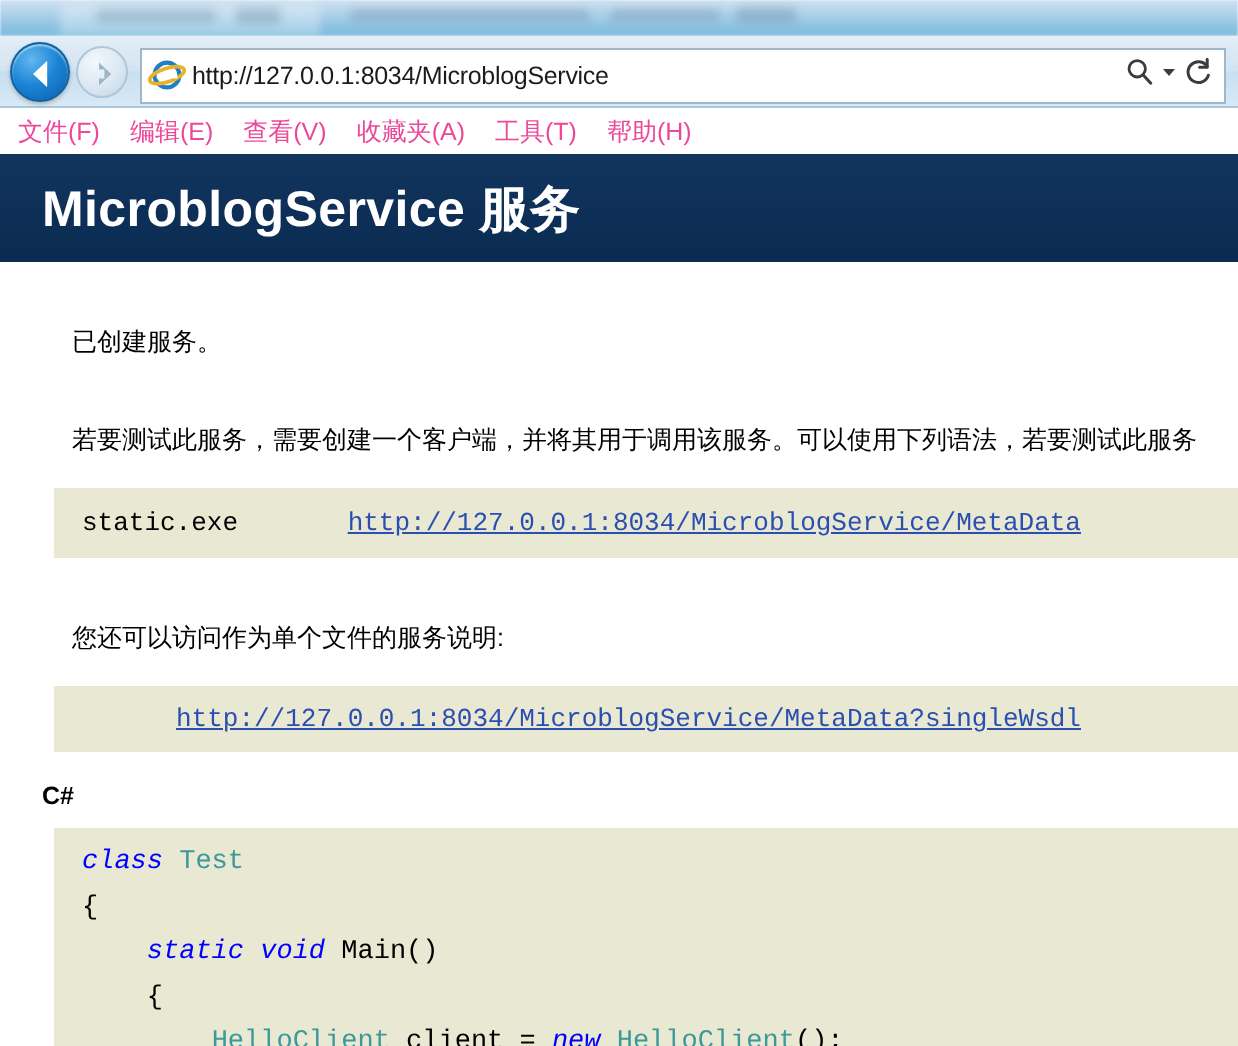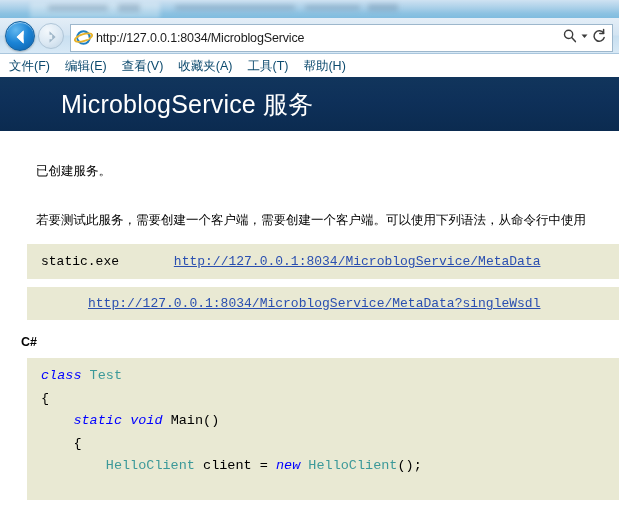--- a/index.html
+++ b/index.html
@@ -94,21 +94,21 @@
 
   
   .menu-bar {
     position: absolute; left: 0; top: 55px;
     width: 619px; height: 22px;
     background: #ffffff;
     display: flex; align-items: center;
     padding-left: 9px;
   }
   .menu-item {
-    font-size: 12.5px; color: #0c4a6e;
+    font-size: 12.5px; color: #ec4899;
     margin-right: 15px;
     cursor: pointer;
     white-space: nowrap;
   }
 
   
   .page {
     position: absolute; left: 0; top: 77px;
     width: 619px; height: 446px;
     background: #ffffff;
@@ -117,24 +117,23 @@
 
   .banner {
     width: 619px; height: 54px;
     background: linear-gradient(180deg, #11355c 0%, #0e3059 45%, #0b2b50 100%);
     display: flex; align-items: center;
     padding-left: 21px;
   }
   .banner-title {
     color: #ffffff;
     font-size: 25px;
-    font-weight: normal;
+    font-weight: bold;
     letter-spacing: 0.2px;
     white-space: nowrap;
-    margin-left: 40px;
   }
 
   .content {
     padding: 0 0 0 0;
     width: 619px;
   }
 
   .para {
     font-size: 12.5px;
     color: #000000;
@@ -274,24 +273,25 @@
   <div class="page">
 
     <div class="banner">
       <span class="banner-title">MicroblogService 服务</span>
     </div>
 
     <div class="content">
 
       <div class="para first">已创建服务。</div>
 
-      <div class="para spaced">若要测试此服务，需要创建一个客户端，需要创建一个客户端。可以使用下列语法，从命令行中使用</div>
+      <div class="para spaced">若要测试此服务，需要创建一个客户端，并将其用于调用该服务。可以使用下列语法，若要测试此服务</div>
 
       <div class="codeblock"><span>static.exe </span><span class="link">http://127.0.0.1:8034/MicroblogService/MetaData</span></div>
 
+      <div class="para spaced">您还可以访问作为单个文件的服务说明:</div>
 
       <div class="urlblock"><span class="link">http://127.0.0.1:8034/MicroblogService/MetaData?singleWsdl</span></div>
 
 
       <div class="label-cs">C#</div>
 
       <div class="csblock" id="csblock"><div class="csline"><span class="kw">class </span><span class="typ">Test</span></div><div class="csline"><span class="pln">{</span></div><div class="csline"><span>    </span><span class="kw">static </span><span class="kw">void </span><span class="pln">Main()</span></div><div class="csline"><span>    </span><span class="pln">{</span></div><div class="csline"><span>        </span><span class="typ">HelloClient</span><span class="pln"> client = </span><span class="kw">new </span><span class="typ">HelloClient</span><span class="pln">();</span></div><div class="csline">&nbsp;</div></div>
 
     </div>
   </div>

